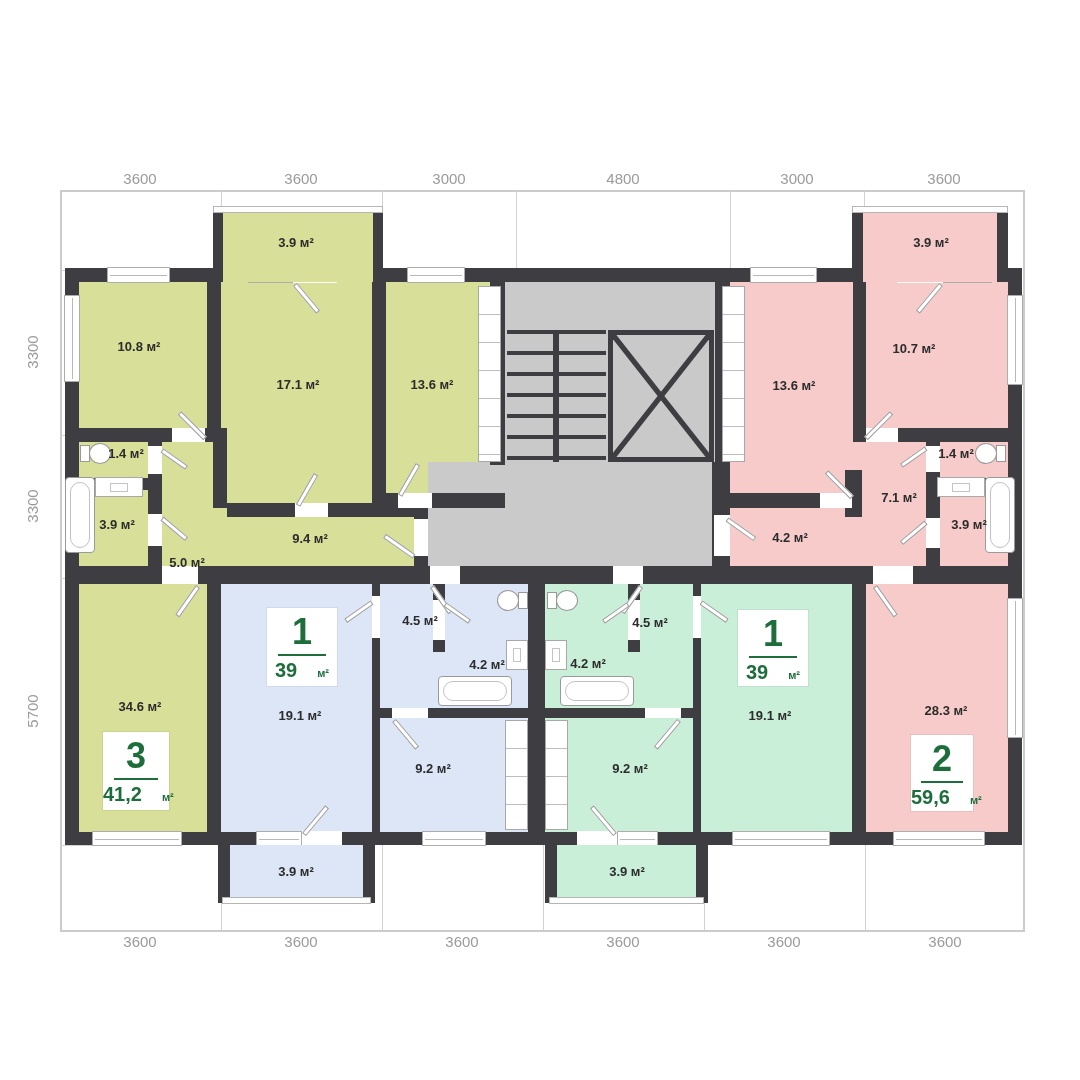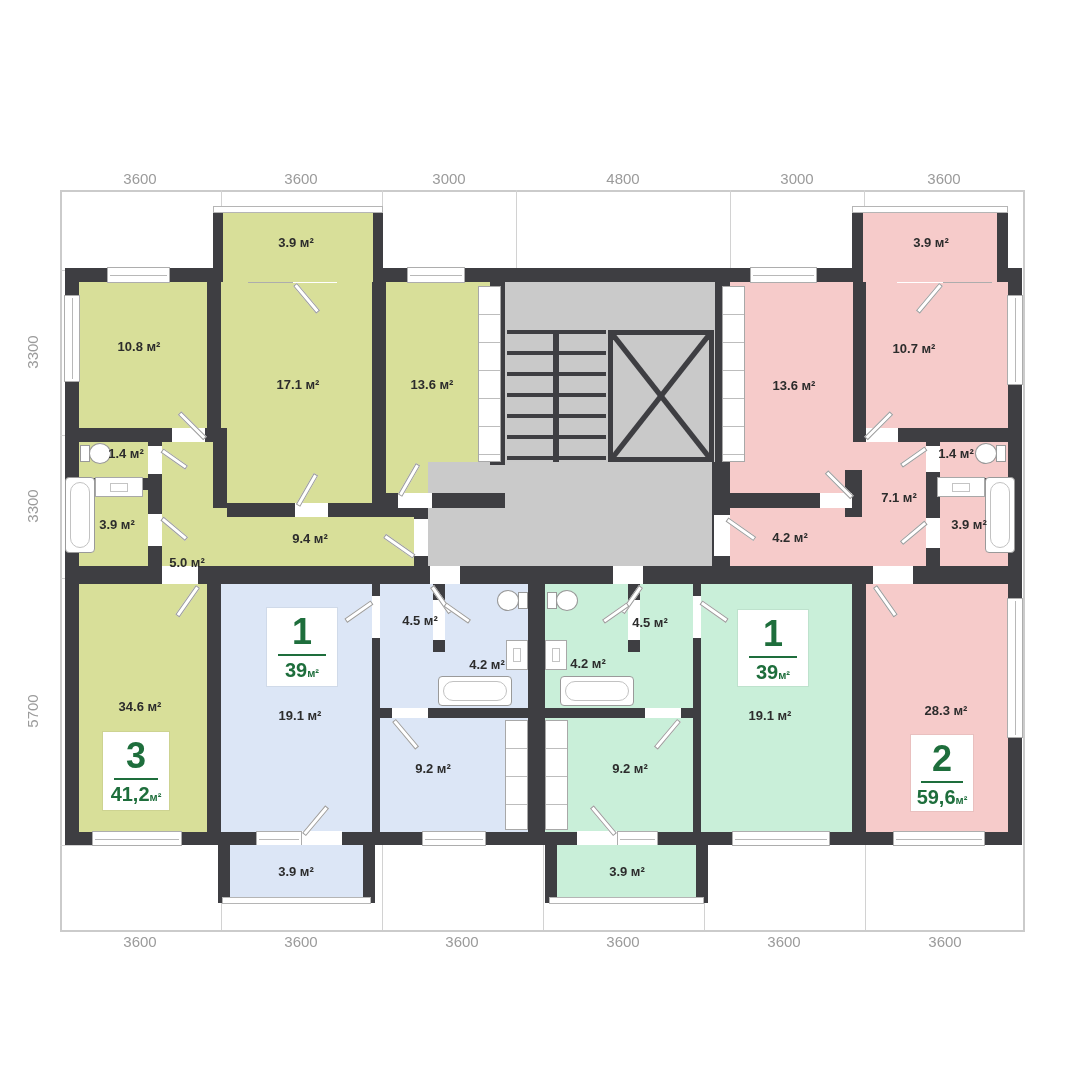--- a/index.html
+++ b/index.html
@@ -42,21 +42,21 @@
           border-top:4px solid #3e3e42;box-sizing:border-box;}
   .elev{background:#c9c9c9;border:5px solid #3e3e42;box-sizing:border-box;}
   .elev svg{position:absolute;left:0;top:0;width:100%;height:100%;}
   
   .rlabel{font-size:13px;font-weight:700;color:#2c2c2c;white-space:nowrap;transform:translate(-50%,-50%);text-align:center;}
   
   .badge{background:#fff;text-align:center;box-shadow:0 0 0 1px rgba(0,0,0,0.05);padding-top:6px;box-sizing:border-box;}
   .bnum{font-size:36px;line-height:36px;font-weight:700;color:#1e6e3c;}
   .bdiv{height:2px;background:#1e6e3c;width:68%;margin:4px auto 3px auto;}
   .barea{font-size:20px;font-weight:700;color:#1e6e3c;line-height:22px;}
-  .barea .unit{font-size:11px;font-weight:700;}
+  .barea .unit{font-size:11px;font-weight:700;padding-left:20px;}
 </style>
 </head>
 <body>
 
 <div id="plan">
 
   <div class="abs frame" style="left:60px;top:190px;width:961px;height:738px;"></div>
   <div class="abs tickV" style="left:221px;top:190px;height:78px;"></div>
   <div class="abs tickV" style="left:382px;top:190px;height:78px;"></div>
   <div class="abs tickV" style="left:516px;top:190px;height:78px;"></div>

